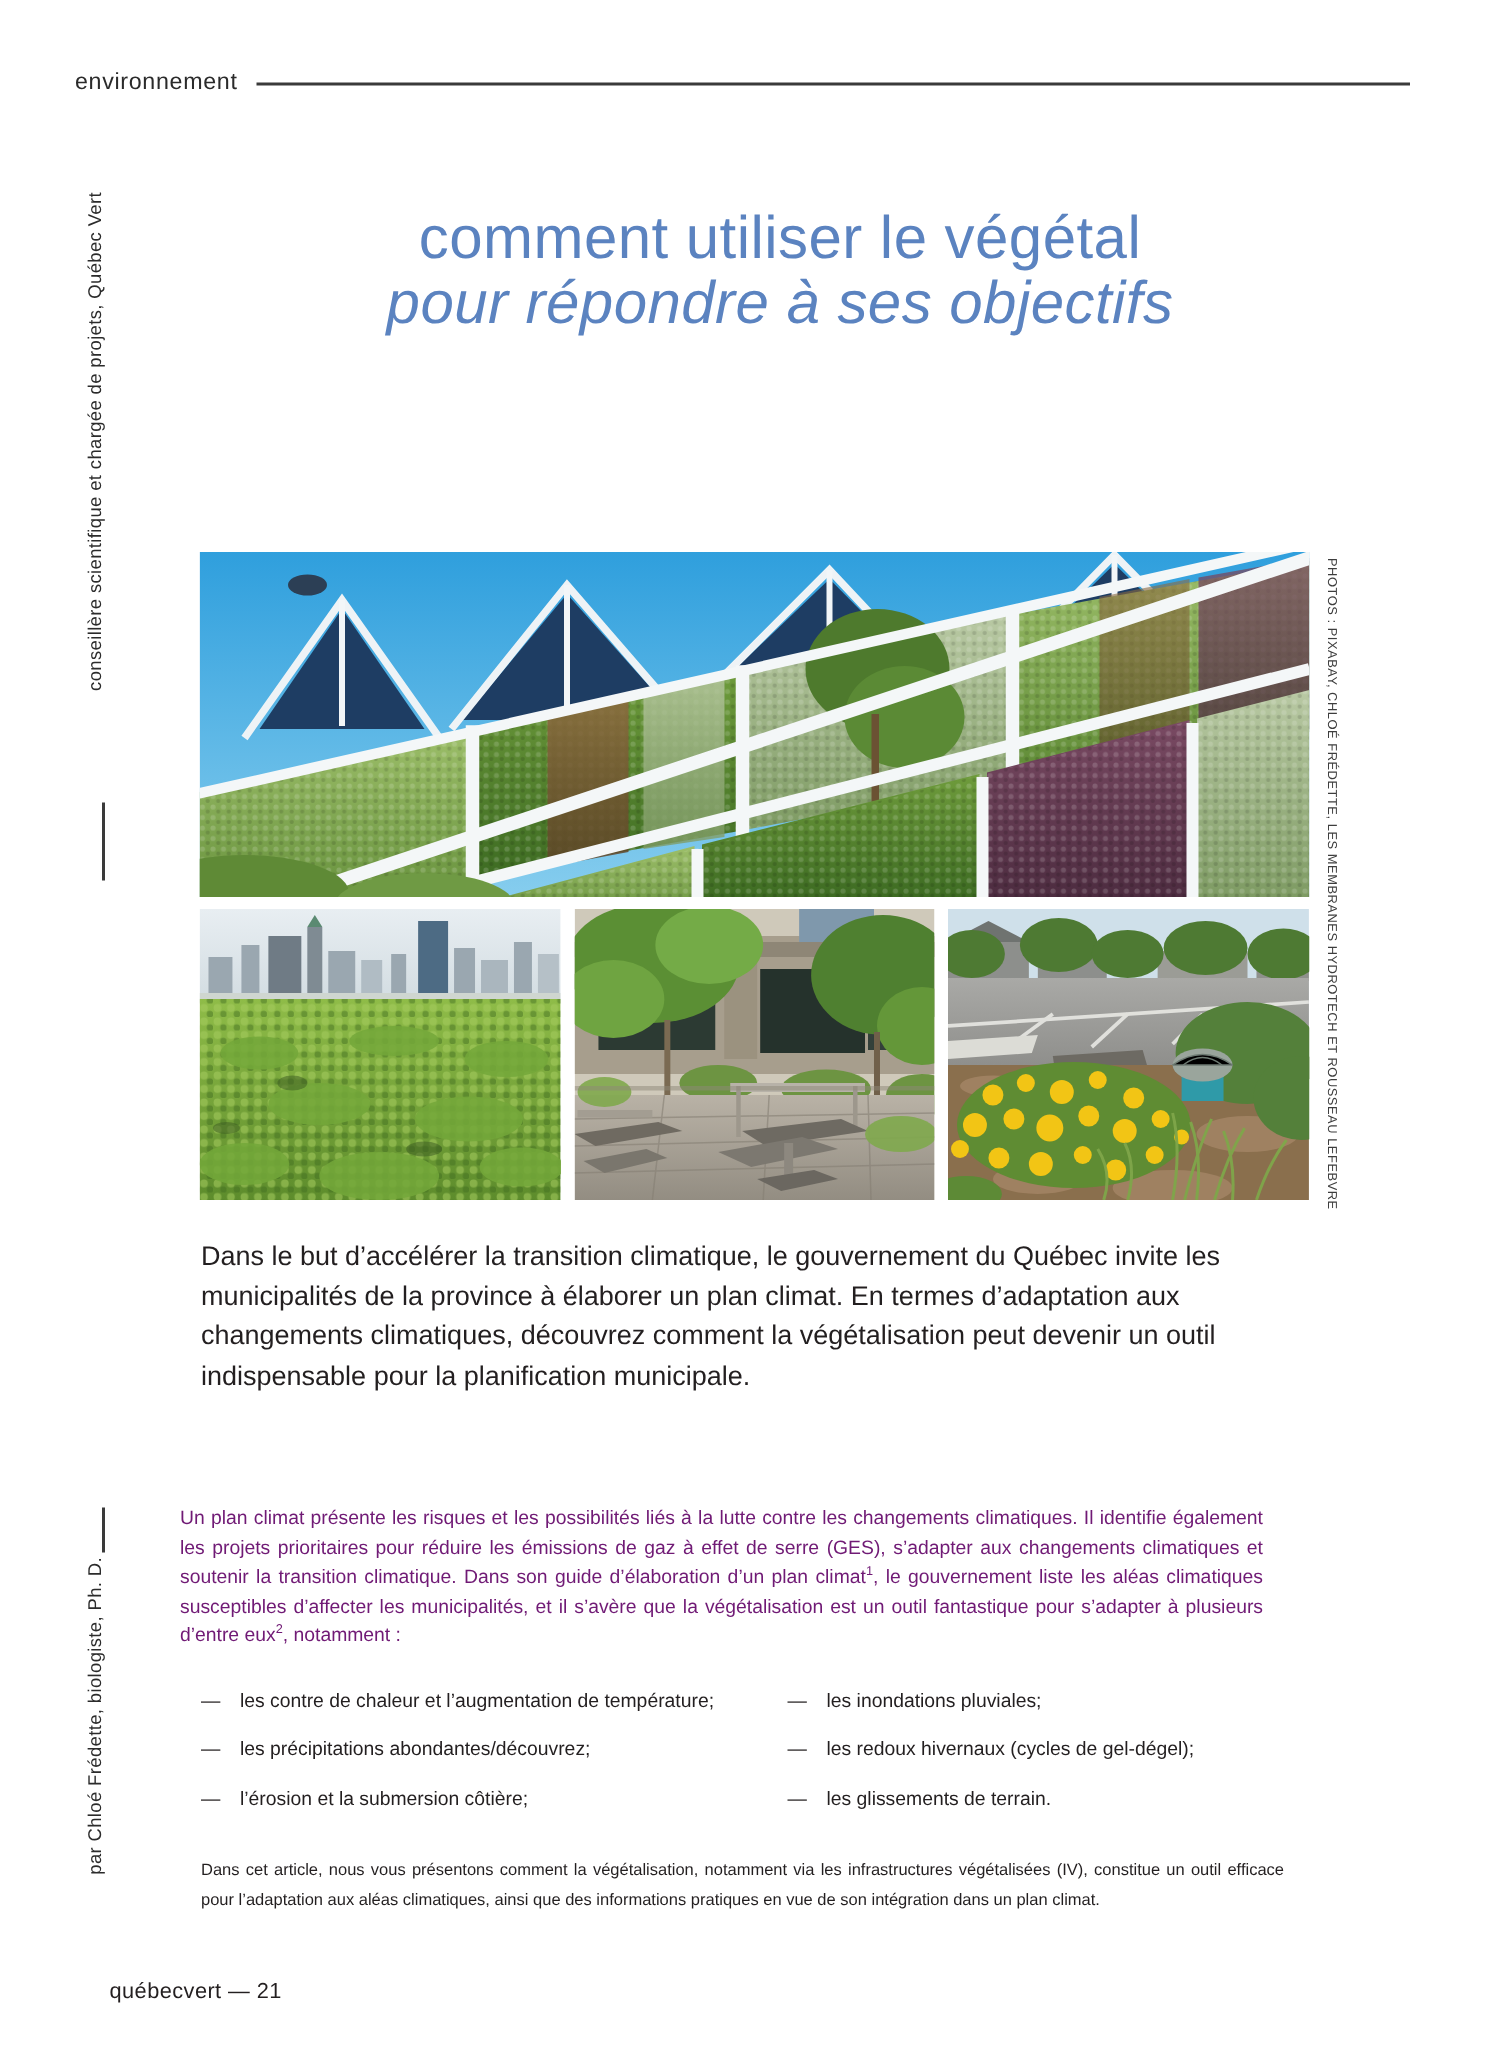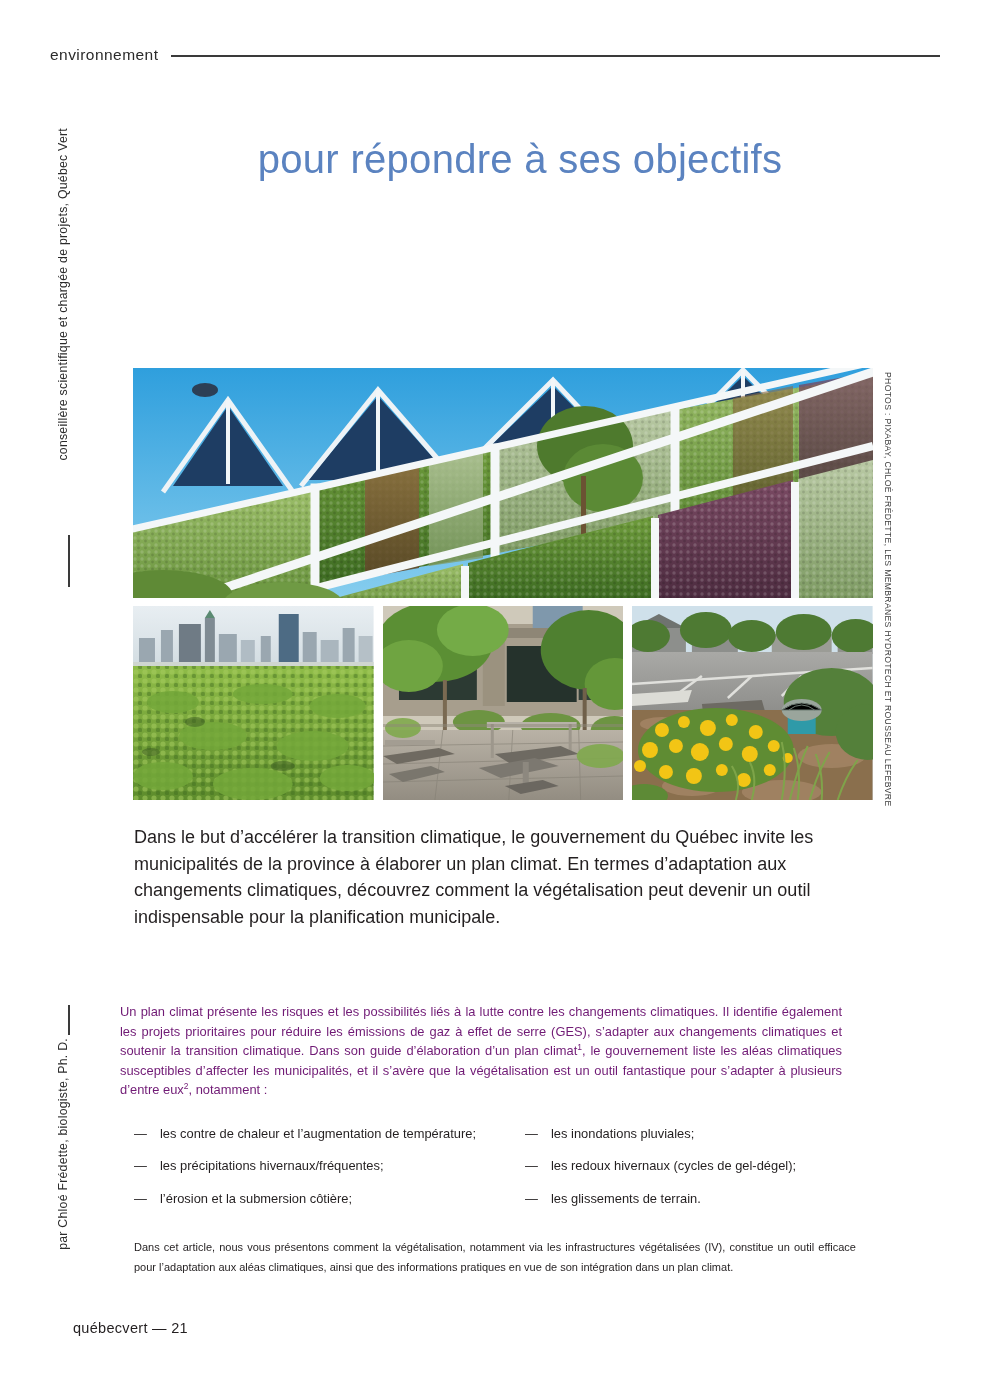--- a/index.html
+++ b/index.html
@@ -28,21 +28,21 @@
 
   #photo-credit { position:absolute; left:871px; top:372px; width:22px;
                   writing-mode:vertical-rl;
                   font-size:8.6px; letter-spacing:.35px; color:#3d3d3d; white-space:nowrap; }
 
   
   #title-block { position:absolute; left:150px; top:134px; width:740px;
                  text-align:center; color:#5b83c0; line-height:1.0; }
   #title-main { font-size:63px; font-weight:400; letter-spacing:1px; }
   .title-sub  { font-size:40px; font-weight:400; letter-spacing:.3px; margin-top:5px; }
-  .title-sub + .title-sub { margin-top:3px; }
+  .title-sub + .title-sub { margin-top:3px;font-style:italic; }
 
   
   #hero { position:absolute; left:133px; top:368px; width:740px; height:230px;
           overflow:hidden; }
   #thumbs { position:absolute; left:133px; top:606px; width:740px; height:194px;
             display:flex; gap:9px; }
   .thumb { width:240.6px; height:194px; overflow:hidden; position:relative; }
 
   .ph { width:100%; height:100%; display:block; }
 
@@ -76,20 +76,21 @@
 </div>
 
 <div class="side-rot" id="byline-role">conseillère scientifique et chargée de projets, Québec Vert</div>
 <div class="side-rule" id="side-rule-top"></div>
 <div class="side-rot" id="byline-name">par Chloé Frédette, biologiste, Ph. D.</div>
 <div class="side-rule" id="side-rule-bot"></div>
 
 <div id="photo-credit">PHOTOS : PIXABAY, CHLOÉ FRÉDETTE, LES MEMBRANES HYDROTECH ET ROUSSEAU LEFEBVRE</div>
 
 <div id="title-block">
+  <div class="title-sub">comment utiliser le végétal</div>
   <div class="title-sub">pour répondre à ses objectifs</div>
 </div>
 
 <div id="hero">
   <svg class="ph" viewBox="0 0 740 230" preserveAspectRatio="none">
     <defs>
       <linearGradient id="sky" x1="0" y1="0" x2="0" y2="1">
         <stop offset="0" stop-color="#2f9fdd"></stop>
           <stop offset="1" stop-color="#86cdee"></stop>
       </linearGradient>
@@ -420,21 +421,21 @@
 <p id="body1"><span>Un plan climat présente les risques et les possibilités liés à la lutte contre les changements climatiques. Il identifie également les projets prioritaires pour réduire les émissions de gaz à effet de serre (GES), s’adapter aux changements climatiques et soutenir la transition climatique. Dans son guide d’élaboration d’un plan climat</span><sup>1</sup><span>, le gouvernement liste les aléas climatiques susceptibles d’affecter les municipalités, et il s’avère que la végétalisation est un outil fantastique pour s’adapter à plusieurs d’entre eux</span><sup>2</sup><span>, notamment :</span></p>
 
 <div id="lists">
   <div class="list-col">
     <div class="li">
       <span class="dash">—</span>
       <span class="txt">les contre de chaleur et l’augmentation de température;</span>
     </div>
     <div class="li">
       <span class="dash">—</span>
-      <span class="txt">les précipitations hivernaux/fréquentes;</span>
+      <span class="txt">les précipitations abondantes/découvrez;</span>
     </div>
     <div class="li">
       <span class="dash">—</span>
       <span class="txt">l’érosion et la submersion côtière;</span>
     </div>
   </div>
   <div class="list-col right">
     <div class="li">
       <span class="dash">—</span>
       <span class="txt">les inondations pluviales;</span>

